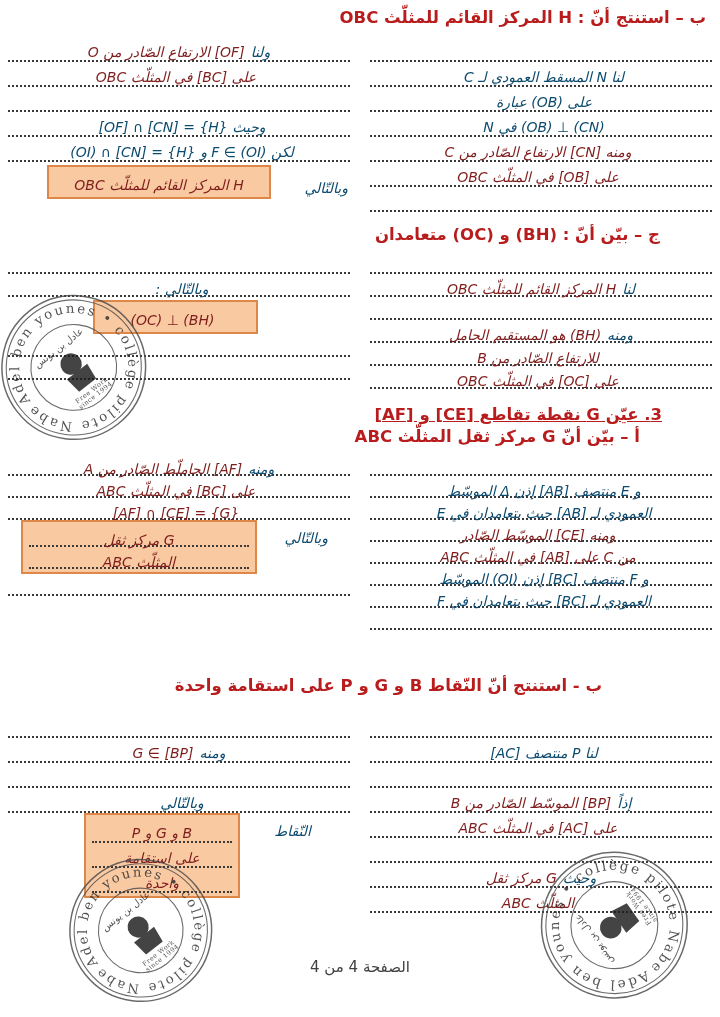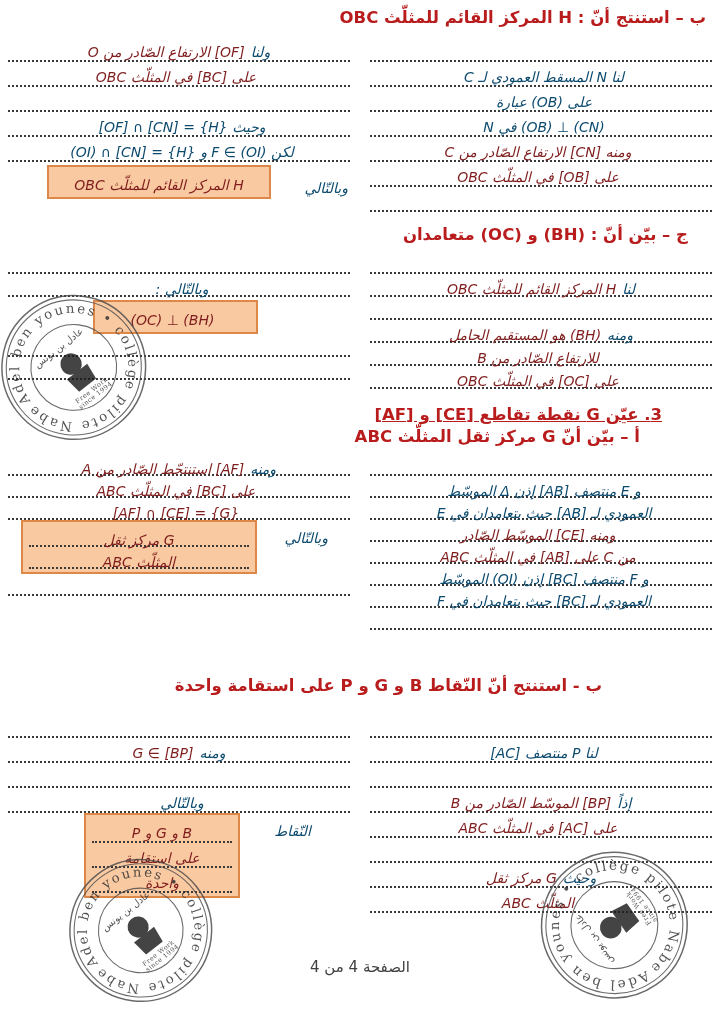--- a/index.html
+++ b/index.html
@@ -49,21 +49,21 @@
     <div class="col">
       <div class="line"><span class="hw b">ولنا</span><span class="hw r">[OF] الارتفاع الصّادر من O</span></div>
       <div class="line"><span class="hw b"></span><span class="hw r">على [BC] في المثلّث OBC</span></div>
       <div class="line"><span class="hw b"></span><span class="hw r"></span></div>
       <div class="line"><span class="hw b">وحيث {H} = [CN] ∩ [OF]</span><span class="hw r"></span></div>
       <div class="line"><span class="hw b">لكن F ∈ (OI) و {H} = [CN] ∩ (OI)</span><span class="hw r"></span></div>
       <div class="line hl" style="width:224px;margin-right:79px;"><span class="hw b out">وبالتّالي</span><span class="hw r">H المركز القائم للمثلّث OBC</span></div>
     </div>
   </div>
 
-  <div class="heading" style="margin-top:13px;padding-right:32px;">ج – بيّن أنّ :  (BH) و (OC) متعامدان</div>
+  <div class="heading" style="margin-top:13px;padding-right:60px;">ج – بيّن أنّ :  (BH) و (OC) متعامدان</div>
 
   <div class="cols s2" style="margin-top:7px;">
     <div class="col">
       <div class="line"><span class="hw b"></span><span class="hw r"></span></div>
       <div class="line"><span class="hw b">لنا</span><span class="hw r">H المركز القائم للمثلّث OBC</span></div>
       <div class="line"><span class="hw b"></span><span class="hw r"></span></div>
       <div class="line"><span class="hw b">ومنه</span><span class="hw r">(BH) هو المستقيم الحامل</span></div>
       <div class="line"><span class="hw b"></span><span class="hw r">للارتفاع الصّادر من B</span></div>
       <div class="line"><span class="hw b"></span><span class="hw r">على [OC] في المثلّث OBC</span></div>
     </div>
@@ -84,21 +84,21 @@
       <div class="line"><span class="hw b"></span><span class="hw r"></span></div>
       <div class="line"><span class="hw b">و E منتصف [AB] إذن Δ الموسّط</span><span class="hw r"></span></div>
       <div class="line"><span class="hw b">العمودي لـ [AB] حيث يتعامدان في E</span><span class="hw r"></span></div>
       <div class="line"><span class="hw b"></span><span class="hw r">ومنه [CE] الموسّط الصّادر</span></div>
       <div class="line"><span class="hw b"></span><span class="hw r">من C على [AB] في المثلّث ABC</span></div>
       <div class="line"><span class="hw b">و F منتصف [BC] إذن (OI) الموسّط</span><span class="hw r"></span></div>
       <div class="line"><span class="hw b">العمودي لـ [BC] حيث يتعامدان في F</span><span class="hw r"></span></div>
       <div class="line"><span class="hw b"></span><span class="hw r"></span></div>
     </div>
     <div class="col">
-      <div class="line"><span class="hw b">ومنه</span><span class="hw r">[AF] استنتجّط الصّادر من A</span></div>
+      <div class="line"><span class="hw b">ومنه</span><span class="hw r">[AF] الحاملّط الصّادر من A</span></div>
       <div class="line"><span class="hw b"></span><span class="hw r">على [BC] في المثلّث ABC</span></div>
       <div class="line"><span class="hw b"></span><span class="hw r">{G} = [CE] ∩ [AF]</span></div>
       <div class="hlgroup" style="width:220px;margin-right:93px;">
         <div class="line"><span class="hw b out">وبالتّالي</span><span class="hw r">G مركز ثقل</span></div>
         <div class="line"><span class="hw r">المثلّث ABC</span></div>
       </div>
       <div class="line"><span class="hw b"></span><span class="hw r"></span></div>
     </div>
   </div>
 

